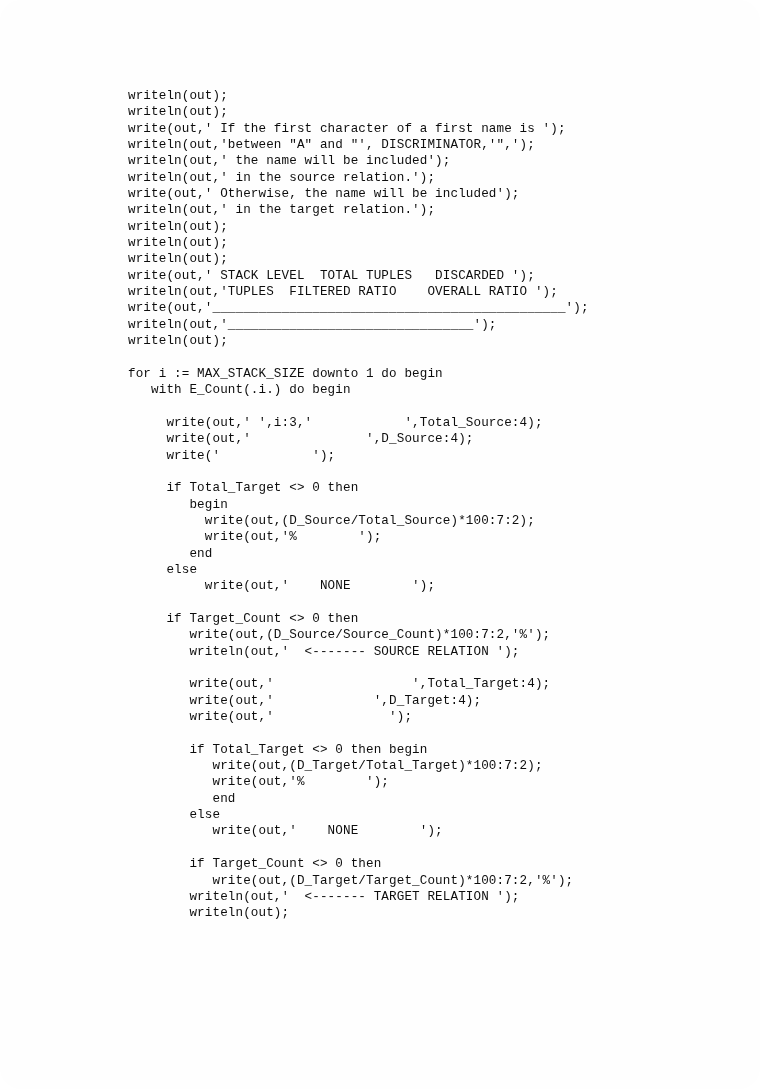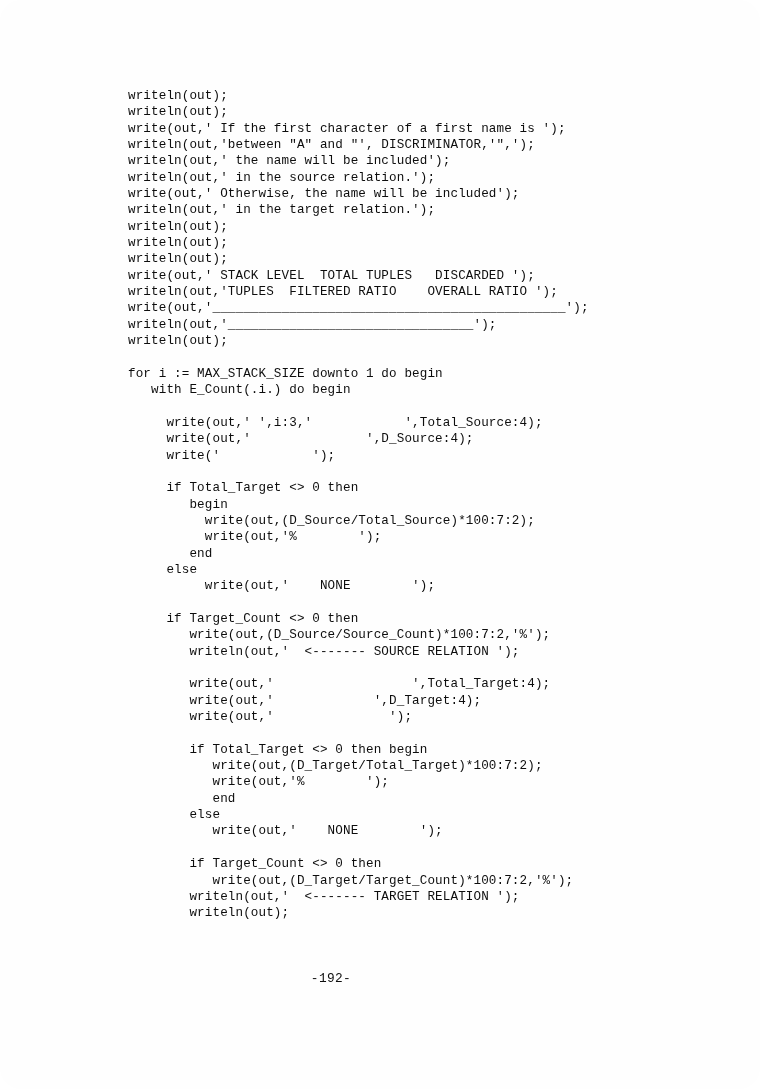--- a/index.html
+++ b/index.html
@@ -55,17 +55,14 @@
     margin-left: -98px;
   }
 </style>
 </head>
 <body>
 
 <div class="page">
 
   <div class="code-block" id="code-block"><span class="code-line">writeln(out);</span><span class="code-line">writeln(out);</span><span class="code-line">write(out,' If the first character of a first name is ');</span><span class="code-line">writeln(out,'between "A" and "', DISCRIMINATOR,'",');</span><span class="code-line">writeln(out,' the name will be included');</span><span class="code-line">writeln(out,' in the source relation.');</span><span class="code-line">write(out,' Otherwise, the name will be included');</span><span class="code-line">writeln(out,' in the target relation.');</span><span class="code-line">writeln(out);</span><span class="code-line">writeln(out);</span><span class="code-line">writeln(out);</span><span class="code-line">write(out,' STACK LEVEL  TOTAL TUPLES   DISCARDED ');</span><span class="code-line">writeln(out,'TUPLES  FILTERED RATIO    OVERALL RATIO ');</span><span class="code-line">write(out,'______________________________________________');</span><span class="code-line">writeln(out,'________________________________');</span><span class="code-line">writeln(out);</span><span class="code-line"></span><span class="code-line">for i := MAX_STACK_SIZE downto 1 do begin</span><span class="code-line">   with E_Count(.i.) do begin</span><span class="code-line"></span><span class="code-line">     write(out,' ',i:3,'            ',Total_Source:4);</span><span class="code-line">     write(out,'               ',D_Source:4);</span><span class="code-line">     write('            ');</span><span class="code-line"></span><span class="code-line">     if Total_Target &lt;&gt; 0 then</span><span class="code-line">        begin</span><span class="code-line">          write(out,(D_Source/Total_Source)*100:7:2);</span><span class="code-line">          write(out,'%        ');</span><span class="code-line">        end</span><span class="code-line">     else</span><span class="code-line">          write(out,'    NONE        ');</span><span class="code-line"></span><span class="code-line">     if Target_Count &lt;&gt; 0 then</span><span class="code-line">        write(out,(D_Source/Source_Count)*100:7:2,'%');</span><span class="code-line">        writeln(out,'  &lt;------- SOURCE RELATION ');</span><span class="code-line"></span><span class="code-line">        write(out,'                  ',Total_Target:4);</span><span class="code-line">        write(out,'             ',D_Target:4);</span><span class="code-line">        write(out,'               ');</span><span class="code-line"></span><span class="code-line">        if Total_Target &lt;&gt; 0 then begin</span><span class="code-line">           write(out,(D_Target/Total_Target)*100:7:2);</span><span class="code-line">           write(out,'%        ');</span><span class="code-line">           end</span><span class="code-line">        else</span><span class="code-line">           write(out,'    NONE        ');</span><span class="code-line"></span><span class="code-line">        if Target_Count &lt;&gt; 0 then</span><span class="code-line">           write(out,(D_Target/Target_Count)*100:7:2,'%');</span><span class="code-line">        writeln(out,'  &lt;------- TARGET RELATION ');</span><span class="code-line">        writeln(out);</span></div>
 
-  <div class="page-number">
-    <span class="pn-inner">-192-</span>
-  </div>
 
 </div>
 
 </body></html>

